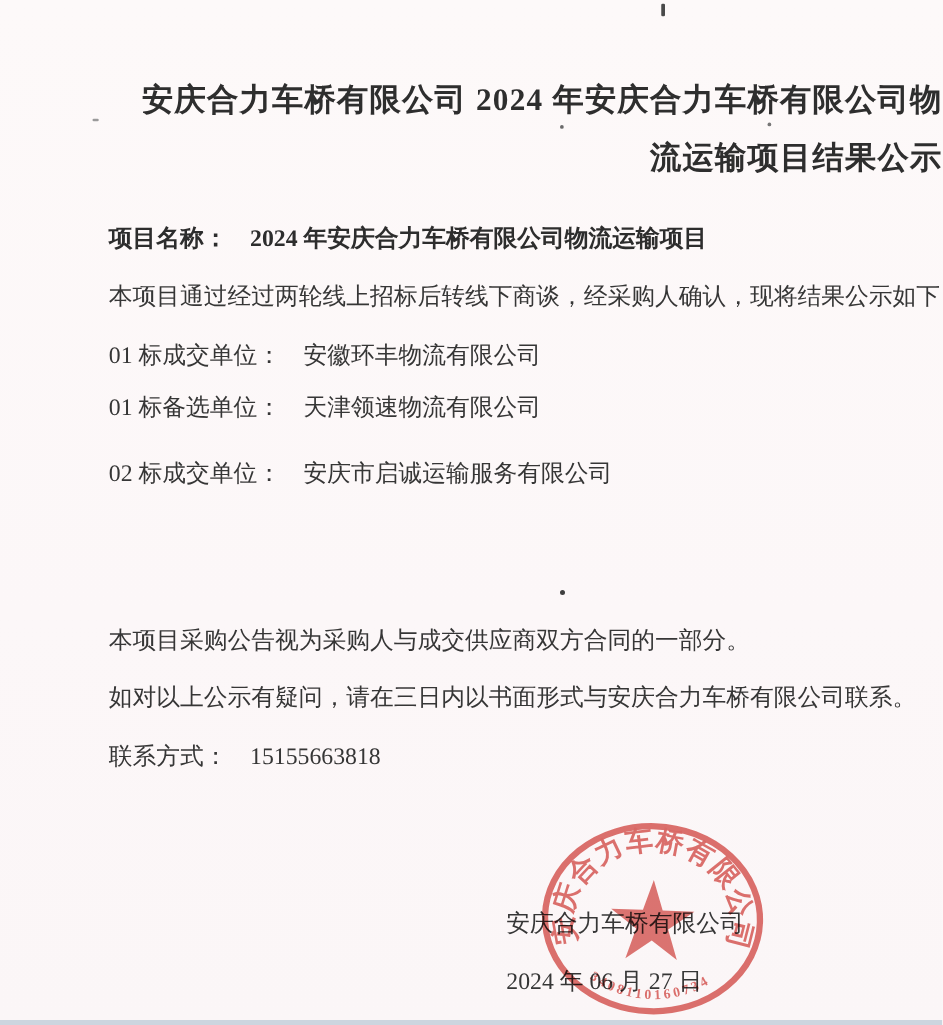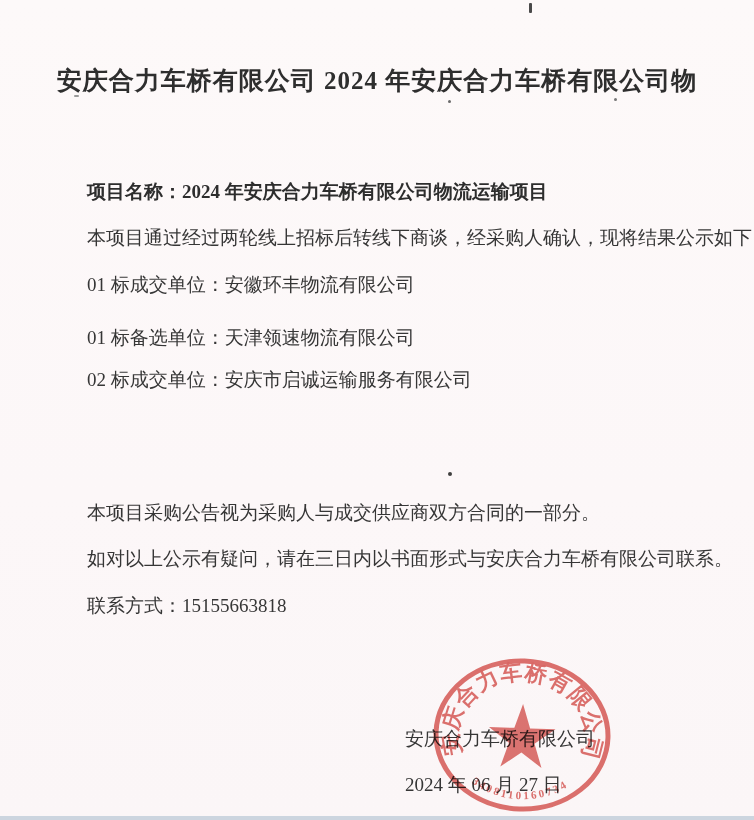--- a/index.html
+++ b/index.html
@@ -12,38 +12,38 @@
     height: 820px;
     background: linear-gradient(180deg, #fdf9f9 0%, #fcf7f8 60%, #fbf6f7 100%);
     overflow: hidden;
     font-family: "Liberation Serif", "DejaVu Serif", serif;
     color: #333333;
   }
   .title-block {
     position: absolute;
     top: 58px; left: 0;
     width: 100%;
-    text-align: center;
+    text-align: right;
     font-size: 25px;
     font-weight: bold;
     color: #2e2e2e;
     letter-spacing: 1px;
   }
   .title-line { display: block; line-height: 46px; }
   .line {
     position: absolute;
     left: 87px;
     width: 620px;
     font-size: 19px;
     line-height: 26px;
     color: #363636;
     white-space: nowrap;
   }
   .bold { font-weight: bold; color: #2d2d2d; }
-  .val { margin-left: 0; }
+  .val { margin-left: 18px; }
   .sig-line {
     position: absolute;
     left: 405px;
     font-size: 19px;
     color: #363636;
     white-space: nowrap;
     z-index: 1;
   }
   .seal {
     position: absolute;
@@ -69,28 +69,29 @@
     z-index: 3;
   }
 </style>
 </head>
 <body>
 
 <div class="page">
 
   <div class="title-block">
     <span class="title-line">安庆合力车桥有限公司 2024 年安庆合力车桥有限公司物</span>
+    <span class="title-line">流运输项目结果公示</span>
   </div>
 
   <p class="line bold" style="top:160px"><span>项目名称：</span><span class="val">2024 年安庆合力车桥有限公司物流运输项目</span></p>
 
   <p class="line" style="top:206px">本项目通过经过两轮线上招标后转线下商谈，经采购人确认，现将结果公示如下：</p>
 
   <p class="line" style="top:253px"><span>01 标成交单位：</span><span class="val">安徽环丰物流有限公司</span></p>
-  <p class="line" style="top:306px"><span>01 标备选单位：</span><span class="val">天津领速物流有限公司</span></p>
+  <p class="line" style="top:295px"><span>01 标备选单位：</span><span class="val">天津领速物流有限公司</span></p>
   <p class="line" style="top:348px"><span>02 标成交单位：</span><span class="val">安庆市启诚运输服务有限公司</span></p>
 
   <p class="line" style="top:481px">本项目采购公告视为采购人与成交供应商双方合同的一部分。</p>
   <p class="line" style="top:527px">如对以上公示有疑问，请在三日内以书面形式与安庆合力车桥有限公司联系。</p>
   <p class="line" style="top:574px"><span>联系方式：</span><span class="val">15155663818</span></p>
 
   <p class="sig-line" style="top:707px">安庆合力车桥有限公司</p>
   <p class="sig-line" style="top:753px">2024 年 06 月 27 日</p>
 
   <svg class="seal" viewBox="0 0 184 158" xmlns="http://www.w3.org/2000/svg">

